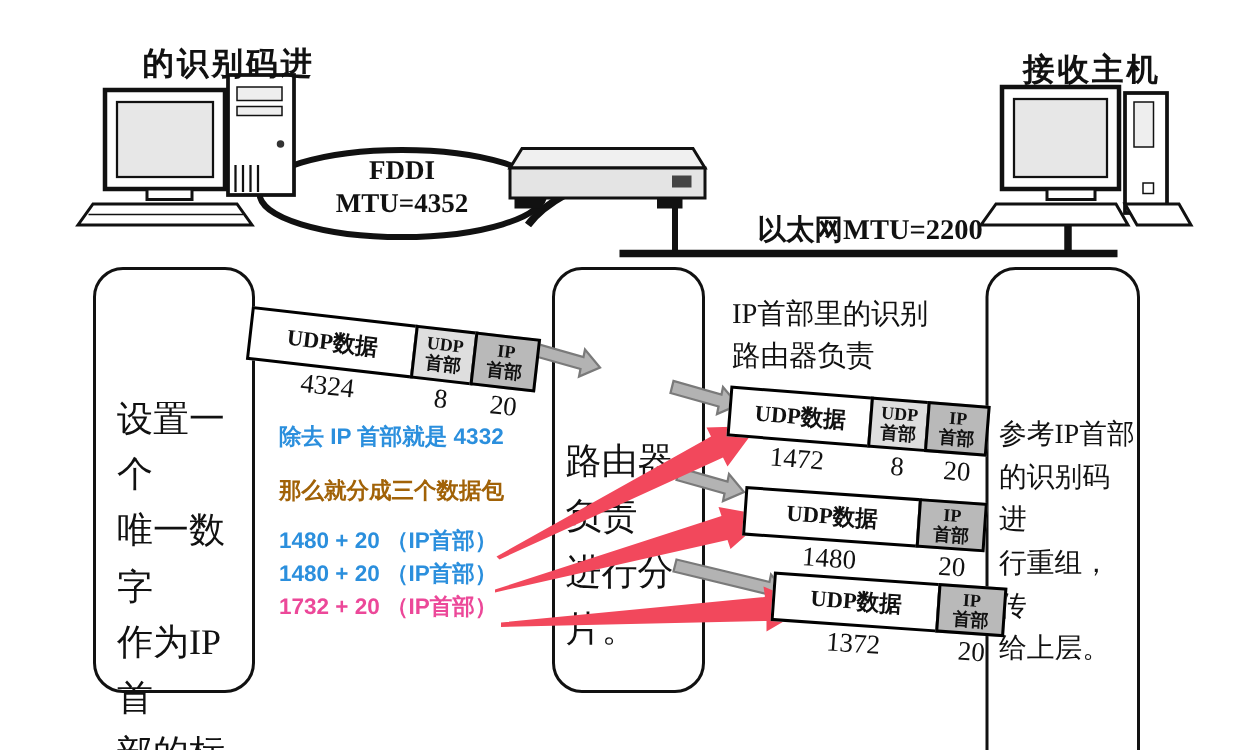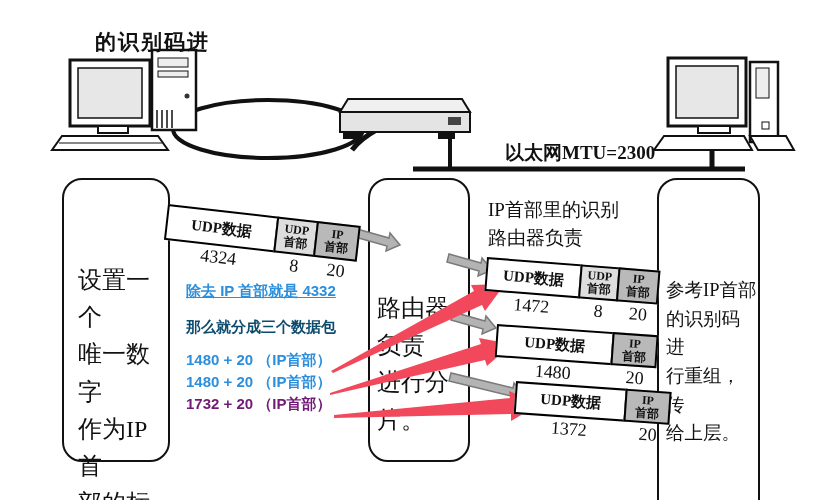--- a/index.html
+++ b/index.html
@@ -70,21 +70,24 @@
       <rect x="762" y="122" width="7" height="7" fill="#fff" stroke="#111" stroke-width="1"></rect>
       <rect x="668" y="58" width="78" height="68" fill="#fff" stroke="#111" stroke-width="3"></rect>
       <rect x="676" y="66" width="62" height="52" fill="#e7e7e7" stroke="#111" stroke-width="1.5"></rect>
       <rect x="698" y="126" width="32" height="7" fill="#fff" stroke="#111" stroke-width="2"></rect>
       <polygon points="664,136 744,136 752,150 654,150" fill="#fff" stroke="#111" stroke-width="2"></polygon>
       <polygon points="750,136 786,136 794,150 758,150" fill="#fff" stroke="#111" stroke-width="2"></polygon>
     </g>
   </svg>
 
   <div class="abs host-label" style="left:95px;top:28px;">的识别码进</div>
-  <div class="abs net-label" style="left:505px;top:140px;">以太网MTU=2300</div>
+  <div class="abs host-label" style="left:682px;top:32px;">接收主机</div>
+  <div class="abs fddi-label" style="left:205px;top:103px;width:126px;">FDDI
+MTU=4352</div>
+  <div class="abs net-label" style="left:505px;top:140px;">以太网MTU=2200</div>
   <div class="abs note-top" style="left:488px;top:196px;width:170px;">IP首部里的识别
 路由器负责</div>
 
   <div class="abs round-box" style="left:62px;top:178px;width:108px;height:284px;">
     <div class="box-text" style="margin:82px 0 0 14px;">设置一个
 唯一数字
 作为IP首
 部的标识
 码发送。</div>
   </div>
@@ -92,25 +95,25 @@
     <div class="box-text" style="margin:110px 0 0 7px;font-size:24px;">路由器负责
 进行分片。</div>
   </div>
   <div class="abs round-box" style="left:657px;top:178px;width:103px;height:355px;">
     <div class="box-text" style="margin:96px 0 0 7px;font-size:18.5px;">参考IP首部
 的识别码进
 行重组，传
 给上层。</div>
   </div>
 
-  <div class="abs blue-note" style="left:186px;top:282px;color:#2b8fdd;text-decoration:underline;">除去 IP 首部就是 4332</div>
-  <div class="abs blue-note" style="left:186px;top:318px;color:#0c4a6e;">那么就分成三个数据包</div>
+  <div class="abs blue-note" style="left:186px;top:282px;color:#2b8fdd;">除去 IP 首部就是 4332</div>
+  <div class="abs blue-note" style="left:186px;top:318px;color:#a16207;">那么就分成三个数据包</div>
   <div class="abs blue-note" style="left:186px;top:351px;color:#2b8fdd;">1480 + 20 （IP首部）</div>
   <div class="abs blue-note" style="left:186px;top:373px;color:#2b8fdd;">1480 + 20 （IP首部）</div>
-  <div class="abs blue-note" style="left:186px;top:395px;color:#701a75;">1732 + 20 （IP首部）</div>
+  <div class="abs blue-note" style="left:186px;top:395px;color:#ec4899;">1732 + 20 （IP首部）</div>
 
   <svg id="arrow-layer" class="layer" width="823" height="500" viewBox="0 0 823 500">
     <g fill="#b3b3b3" stroke="#7a7a7a" stroke-width="1.5">
       <polygon points="355,237 387,246 386,251 400,245 390,233 389,238 357,229"></polygon>
       <polygon points="447,262 479,271 478,276 492,270 482,258 481,263 449,254"></polygon>
       <polygon points="451,320 483,329 482,334 496,328 486,316 485,321 453,312"></polygon>
       <polygon points="449,381 511,396 510,401 524,395 514,383 513,388 451,373"></polygon>
     </g>
     <g fill="#f2485c">
       <polygon points="333,373 482,305 485,311 505,284 471,285 474,291 331,371"></polygon>

